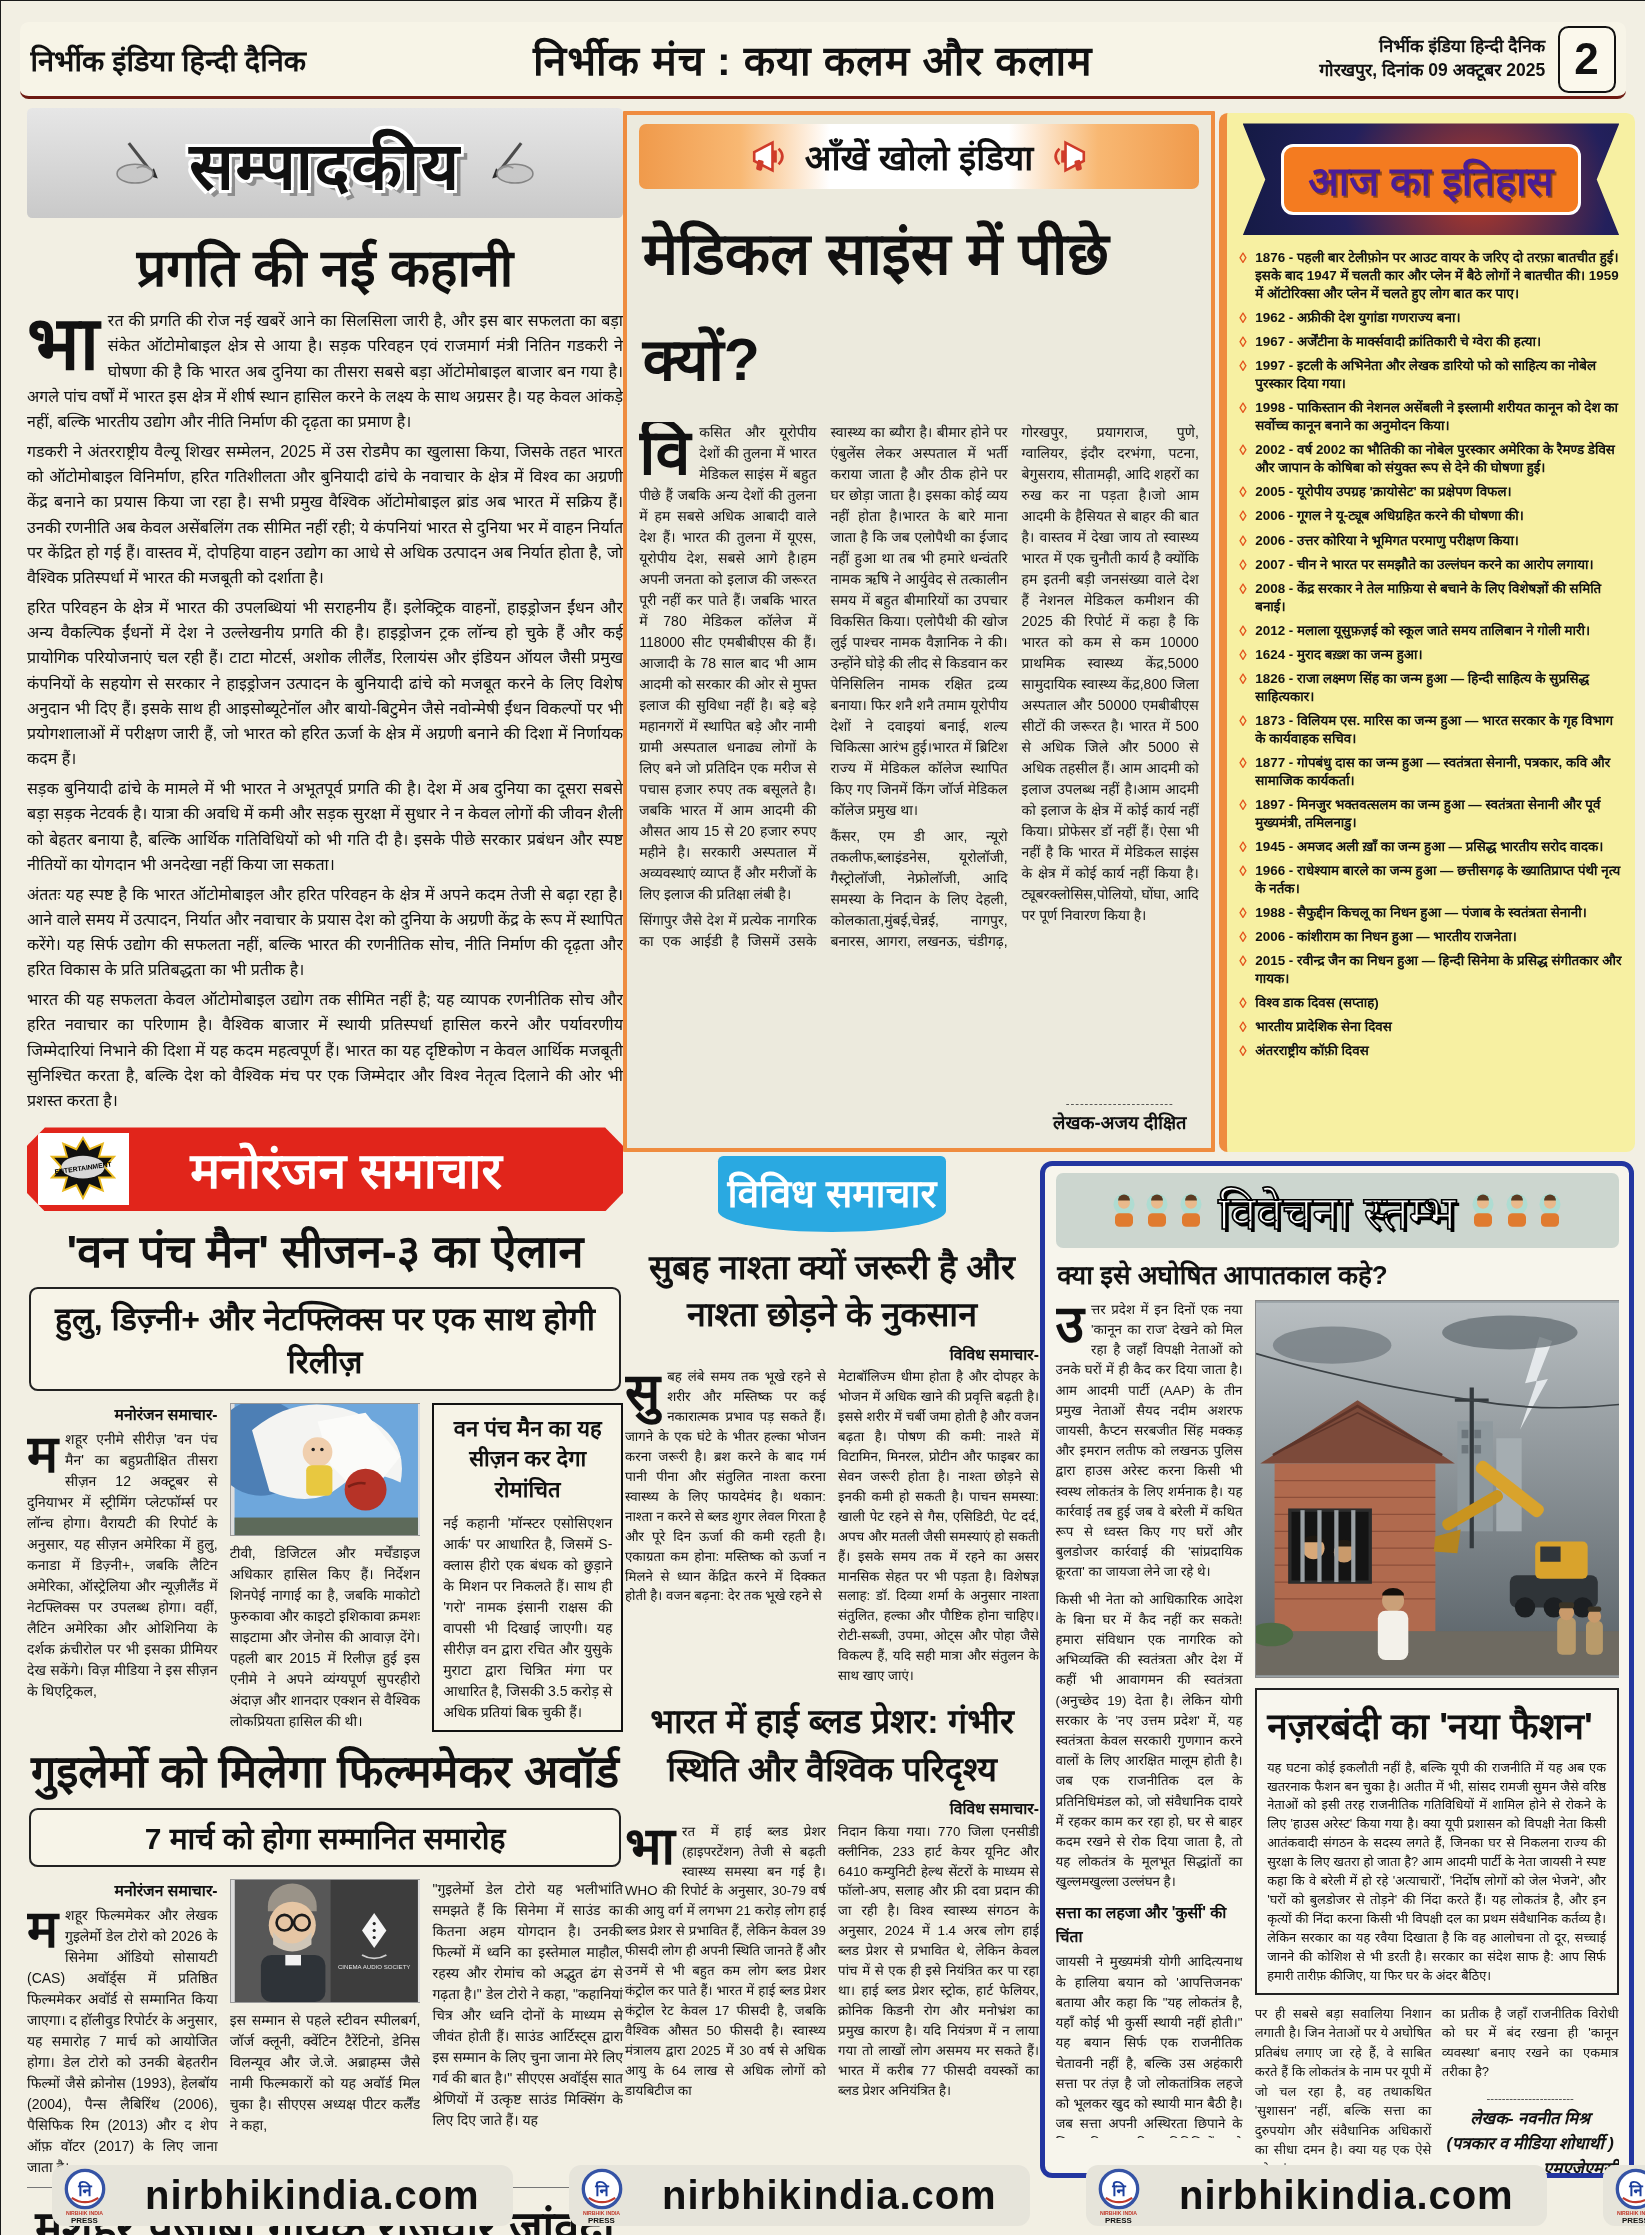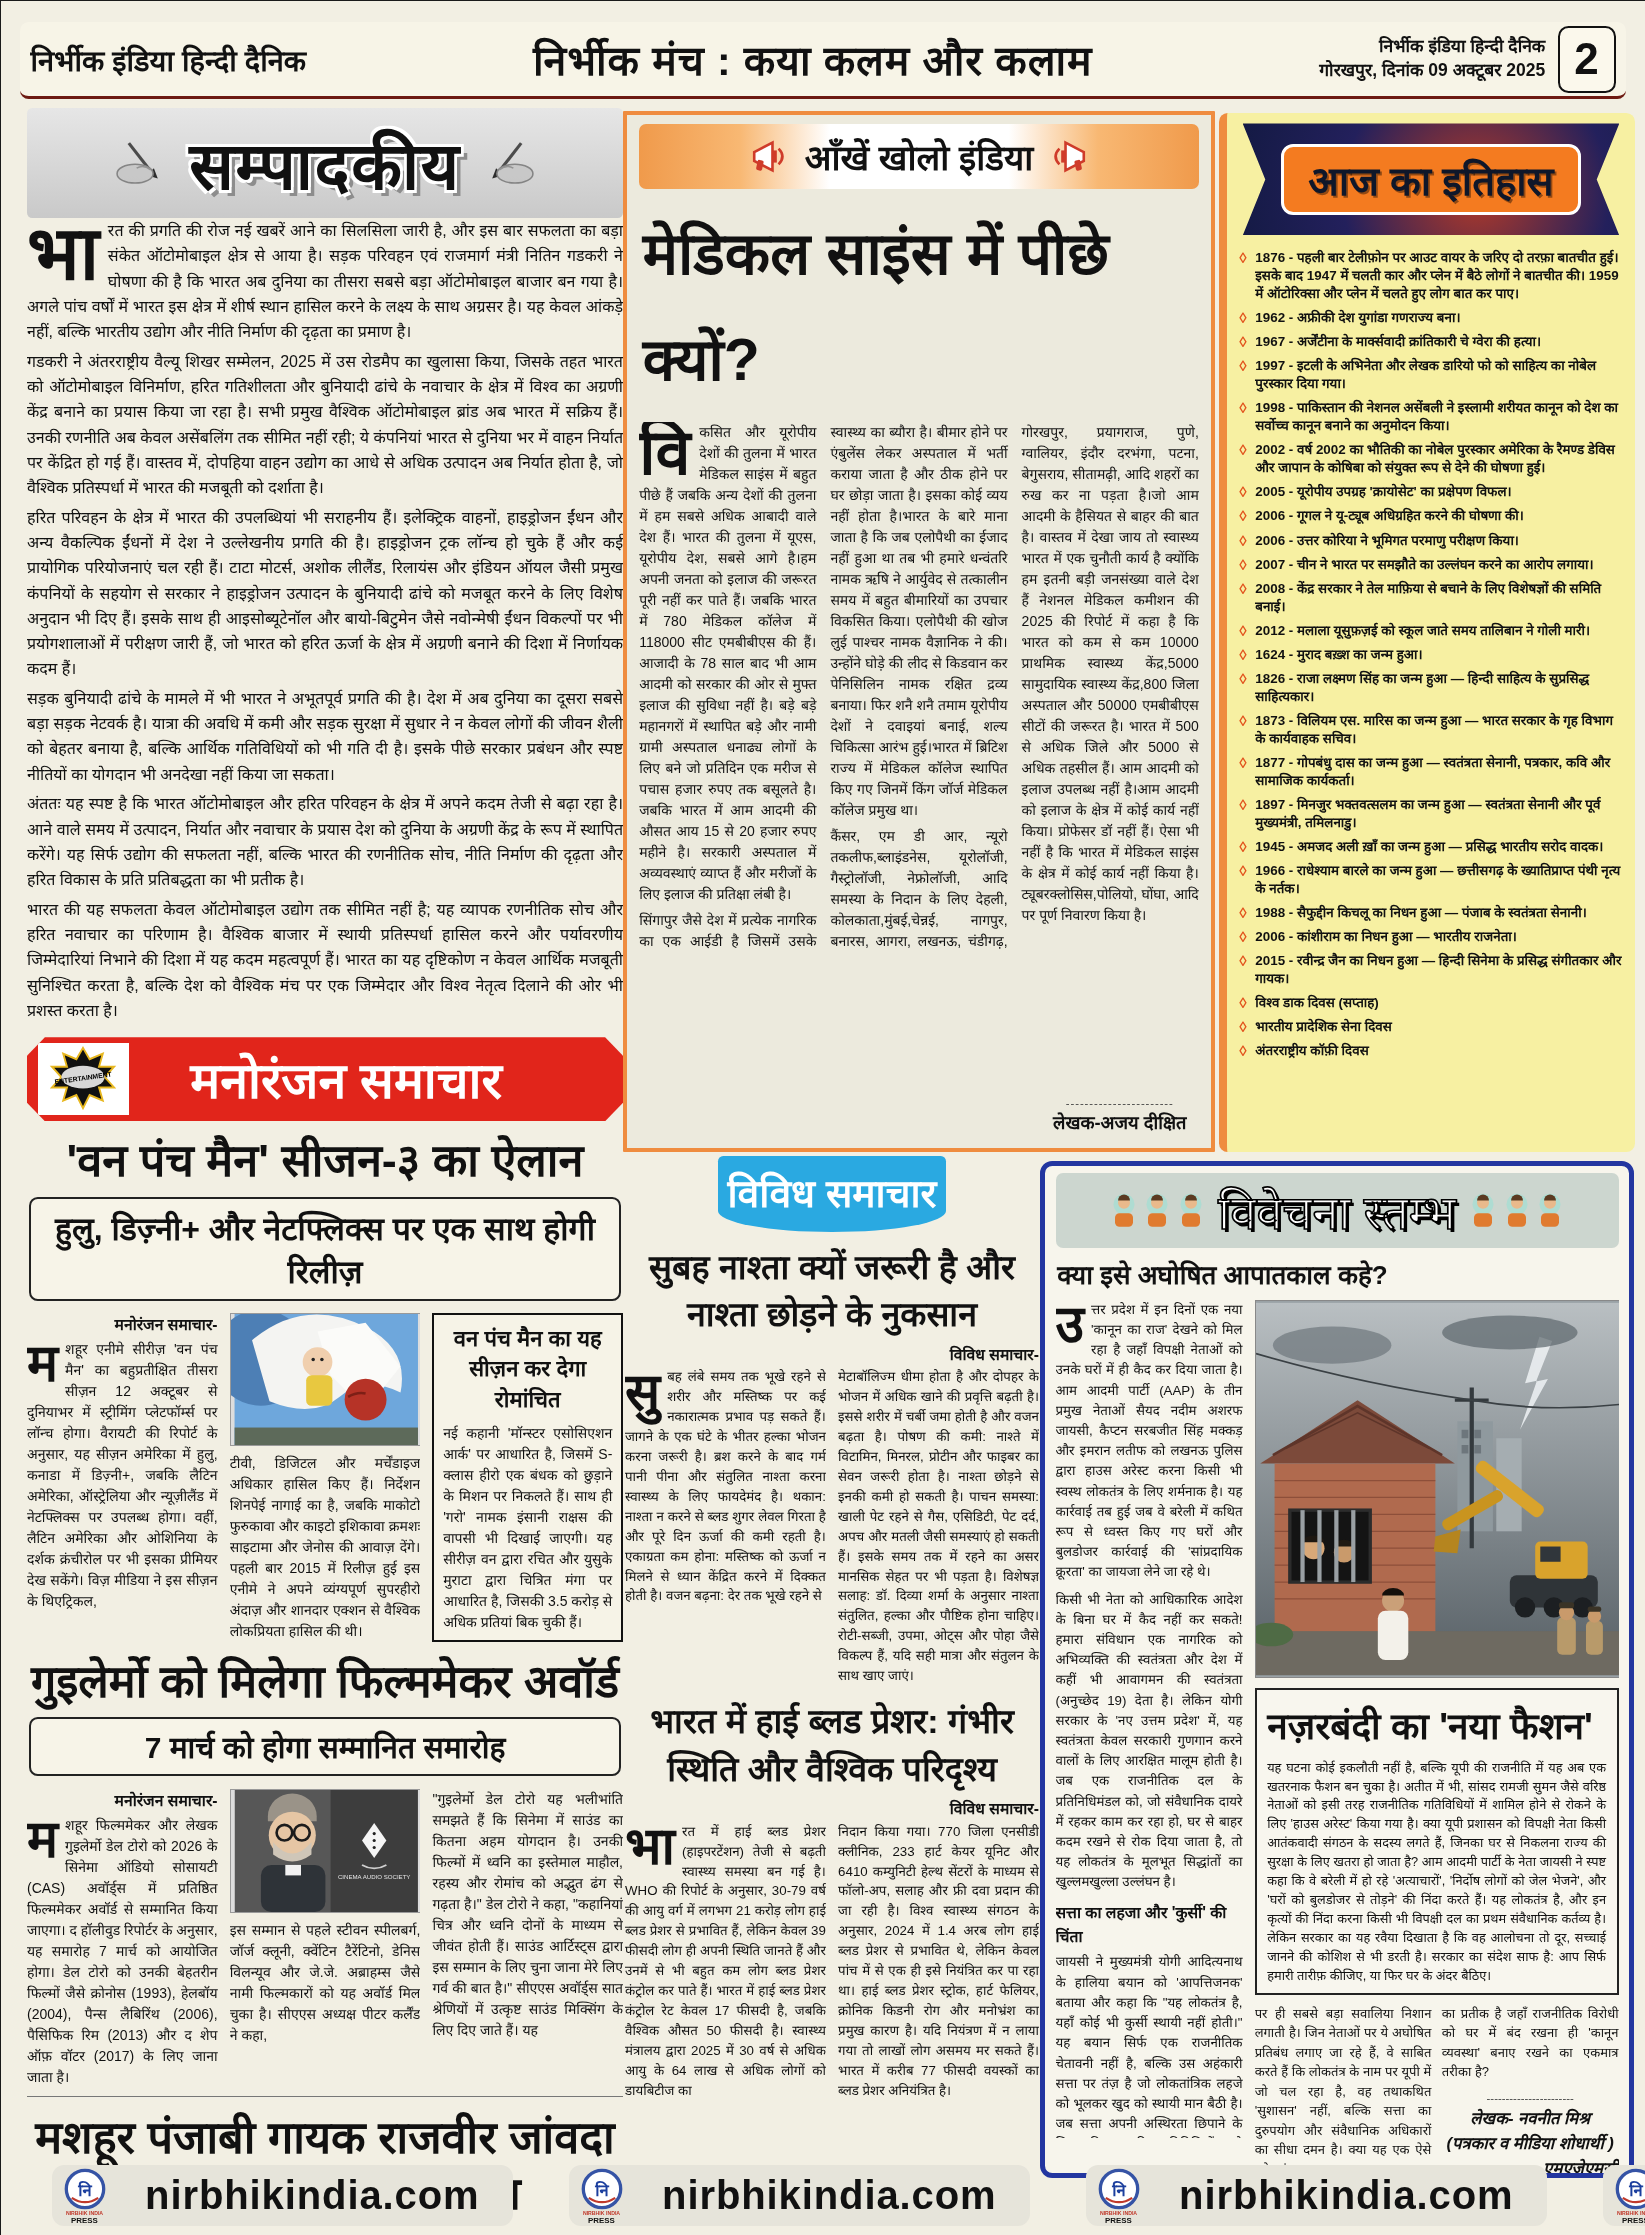--- a/index.html
+++ b/index.html
@@ -53,21 +53,21 @@
   .med-body p{margin:0 0 5.2px}
   .med-author{position:absolute;right:24.5px;bottom:14px;font-weight:800;font-size:18.3px;text-align:center}
   .med-author .dashes{font-weight:400;font-size:11.4px;letter-spacing:0.9px;color:#444}
   
   .hist-box{position:absolute;left:1218px;top:112px;width:416px;height:1039px;background:#f7f0a2;border-radius:8.7px;
             border-left:8.7px solid #ef8c3f;box-sizing:border-box;padding:8.7px 12.2px;overflow:hidden}
   .hist-banner{position:relative;height:112px;margin:1.7px 3.5px 14px;display:flex;align-items:center;justify-content:center;
                background:radial-gradient(circle at 62% 62%,#b33a28 0%,#23205c 55%,#141a44 100%);
                clip-path:polygon(0 0,100% 0,94% 50%,100% 100%,0 100%,6% 50%)}
   .hist-pill{background:#f47b20;border:3.5px solid #fff;border-radius:12.2px;padding:5.2px 24.5px;font-size:40px;font-weight:900;
-             color:#0f172a;text-shadow:1.7px 1.7px 0 rgba(0,0,0,.4)}
+             color:#4c1d95;text-shadow:1.7px 1.7px 0 rgba(0,0,0,.4)}
   .hist-item{display:flex;gap:8.7px;margin-bottom:6.1px;font-size:13.4px;line-height:1.34;font-weight:700}
   .hist-item .diamond{color:#e2541e;font-size:15px;line-height:1.15;flex:0 0 auto}
   
   .vividh-col{position:absolute;left:624px;top:1155px;width:414px;height:997px;overflow:hidden}
   .vividh-banner{width:228px;margin:0 auto;background:#2aa9e1;color:#fff;text-align:center;font-size:39px;font-weight:900;
                  padding:8.7px 0 14px;border-radius:5.2px 5.2px 50% 50%/5.2px 5.2px 21px 21px}
   .vividh-headline{font-size:34px;font-weight:800;text-align:center;line-height:1.4;margin:12.2px 0 3.5px}
   .twocol{display:flex;gap:12.2px}
   .twocol .tc{flex:1;font-size:13.3px;line-height:1.5;text-align:justify;overflow:hidden}
   
@@ -121,20 +121,21 @@
         <path d="M30 38 q10 -7 18 -2" stroke="#888" fill="none" stroke-width="2"></path>
       </svg>
       <div class="edit-title">सम्पादकीय</div>
       <svg class="hand" viewBox="0 0 90 60" width="72" height="47">
         <line x1="58" y1="4" x2="30" y2="40" stroke="#333" stroke-width="4"></line>
         <polygon points="26,36 35,45 21,49" fill="#111"></polygon>
         <ellipse cx="50" cy="43" rx="23" ry="12" fill="#c6c6c6" stroke="#777" stroke-width="2"></ellipse>
         <path d="M30 38 q10 -7 18 -2" stroke="#888" fill="none" stroke-width="2"></path>
       </svg>
     </div>
+    <div class="edit-headline">प्रगति की नई कहानी</div>
     <div class="body-text">
       <p><span class="dropcap">भा</span><span>रत की प्रगति की रोज नई खबरें आने का सिलसिला जारी है, और इस बार सफलता का बड़ा संकेत ऑटोमोबाइल क्षेत्र से आया है। सड़क परिवहन एवं राजमार्ग मंत्री नितिन गडकरी ने घोषणा की है कि भारत अब दुनिया का तीसरा सबसे बड़ा ऑटोमोबाइल बाजार बन गया है। अगले पांच वर्षों में भारत इस क्षेत्र में शीर्ष स्थान हासिल करने के लक्ष्य के साथ अग्रसर है। यह केवल आंकड़े नहीं, बल्कि भारतीय उद्योग और नीति निर्माण की दृढ़ता का प्रमाण है।</span></p>
       <p>गडकरी ने अंतरराष्ट्रीय वैल्यू शिखर सम्मेलन, 2025 में उस रोडमैप का खुलासा किया, जिसके तहत भारत को ऑटोमोबाइल विनिर्माण, हरित गतिशीलता और बुनियादी ढांचे के नवाचार के क्षेत्र में विश्व का अग्रणी केंद्र बनाने का प्रयास किया जा रहा है। सभी प्रमुख वैश्विक ऑटोमोबाइल ब्रांड अब भारत में सक्रिय हैं। उनकी रणनीति अब केवल असेंबलिंग तक सीमित नहीं रही; ये कंपनियां भारत से दुनिया भर में वाहन निर्यात पर केंद्रित हो गई हैं। वास्तव में, दोपहिया वाहन उद्योग का आधे से अधिक उत्पादन अब निर्यात होता है, जो वैश्विक प्रतिस्पर्धा में भारत की मजबूती को दर्शाता है।</p>
       <p>हरित परिवहन के क्षेत्र में भारत की उपलब्धियां भी सराहनीय हैं। इलेक्ट्रिक वाहनों, हाइड्रोजन ईंधन और अन्य वैकल्पिक ईंधनों में देश ने उल्लेखनीय प्रगति की है। हाइड्रोजन ट्रक लॉन्च हो चुके हैं और कई प्रायोगिक परियोजनाएं चल रही हैं। टाटा मोटर्स, अशोक लीलैंड, रिलायंस और इंडियन ऑयल जैसी प्रमुख कंपनियों के सहयोग से सरकार ने हाइड्रोजन उत्पादन के बुनियादी ढांचे को मजबूत करने के लिए विशेष अनुदान भी दिए हैं। इसके साथ ही आइसोब्यूटेनॉल और बायो-बिटुमेन जैसे नवोन्मेषी ईंधन विकल्पों पर भी प्रयोगशालाओं में परीक्षण जारी हैं, जो भारत को हरित ऊर्जा के क्षेत्र में अग्रणी बनाने की दिशा में निर्णायक कदम हैं।</p>
       <p>सड़क बुनियादी ढांचे के मामले में भी भारत ने अभूतपूर्व प्रगति की है। देश में अब दुनिया का दूसरा सबसे बड़ा सड़क नेटवर्क है। यात्रा की अवधि में कमी और सड़क सुरक्षा में सुधार ने न केवल लोगों की जीवन शैली को बेहतर बनाया है, बल्कि आर्थिक गतिविधियों को भी गति दी है। इसके पीछे सरकार प्रबंधन और स्पष्ट नीतियों का योगदान भी अनदेखा नहीं किया जा सकता।</p>
       <p>अंततः यह स्पष्ट है कि भारत ऑटोमोबाइल और हरित परिवहन के क्षेत्र में अपने कदम तेजी से बढ़ा रहा है। आने वाले समय में उत्पादन, निर्यात और नवाचार के प्रयास देश को दुनिया के अग्रणी केंद्र के रूप में स्थापित करेंगे। यह सिर्फ उद्योग की सफलता नहीं, बल्कि भारत की रणनीतिक सोच, नीति निर्माण की दृढ़ता और हरित विकास के प्रति प्रतिबद्धता का भी प्रतीक है।</p>
       <p>भारत की यह सफलता केवल ऑटोमोबाइल उद्योग तक सीमित नहीं है; यह व्यापक रणनीतिक सोच और हरित नवाचार का परिणाम है। वैश्विक बाजार में स्थायी प्रतिस्पर्धा हासिल करने और पर्यावरणीय जिम्मेदारियां निभाने की दिशा में यह कदम महत्वपूर्ण हैं। भारत का यह दृष्टिकोण न केवल आर्थिक मजबूती सुनिश्चित करता है, बल्कि देश को वैश्विक मंच पर एक जिम्मेदार और विश्व नेतृत्व दिलाने की ओर भी प्रशस्त करता है।</p>
     </div>
 
     <div class="ent-banner">

